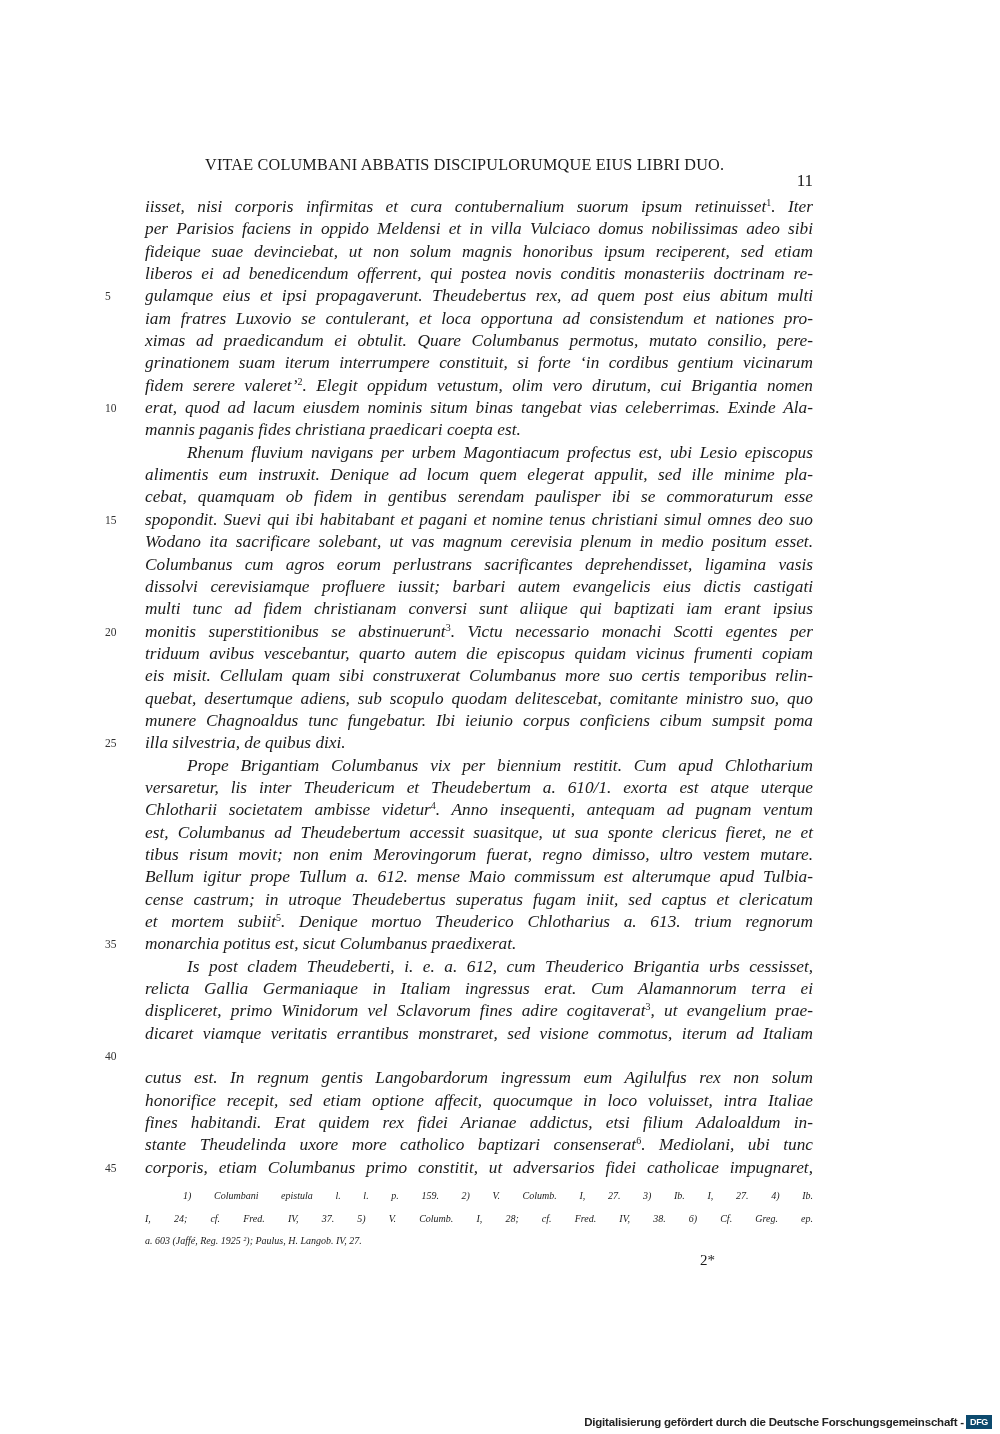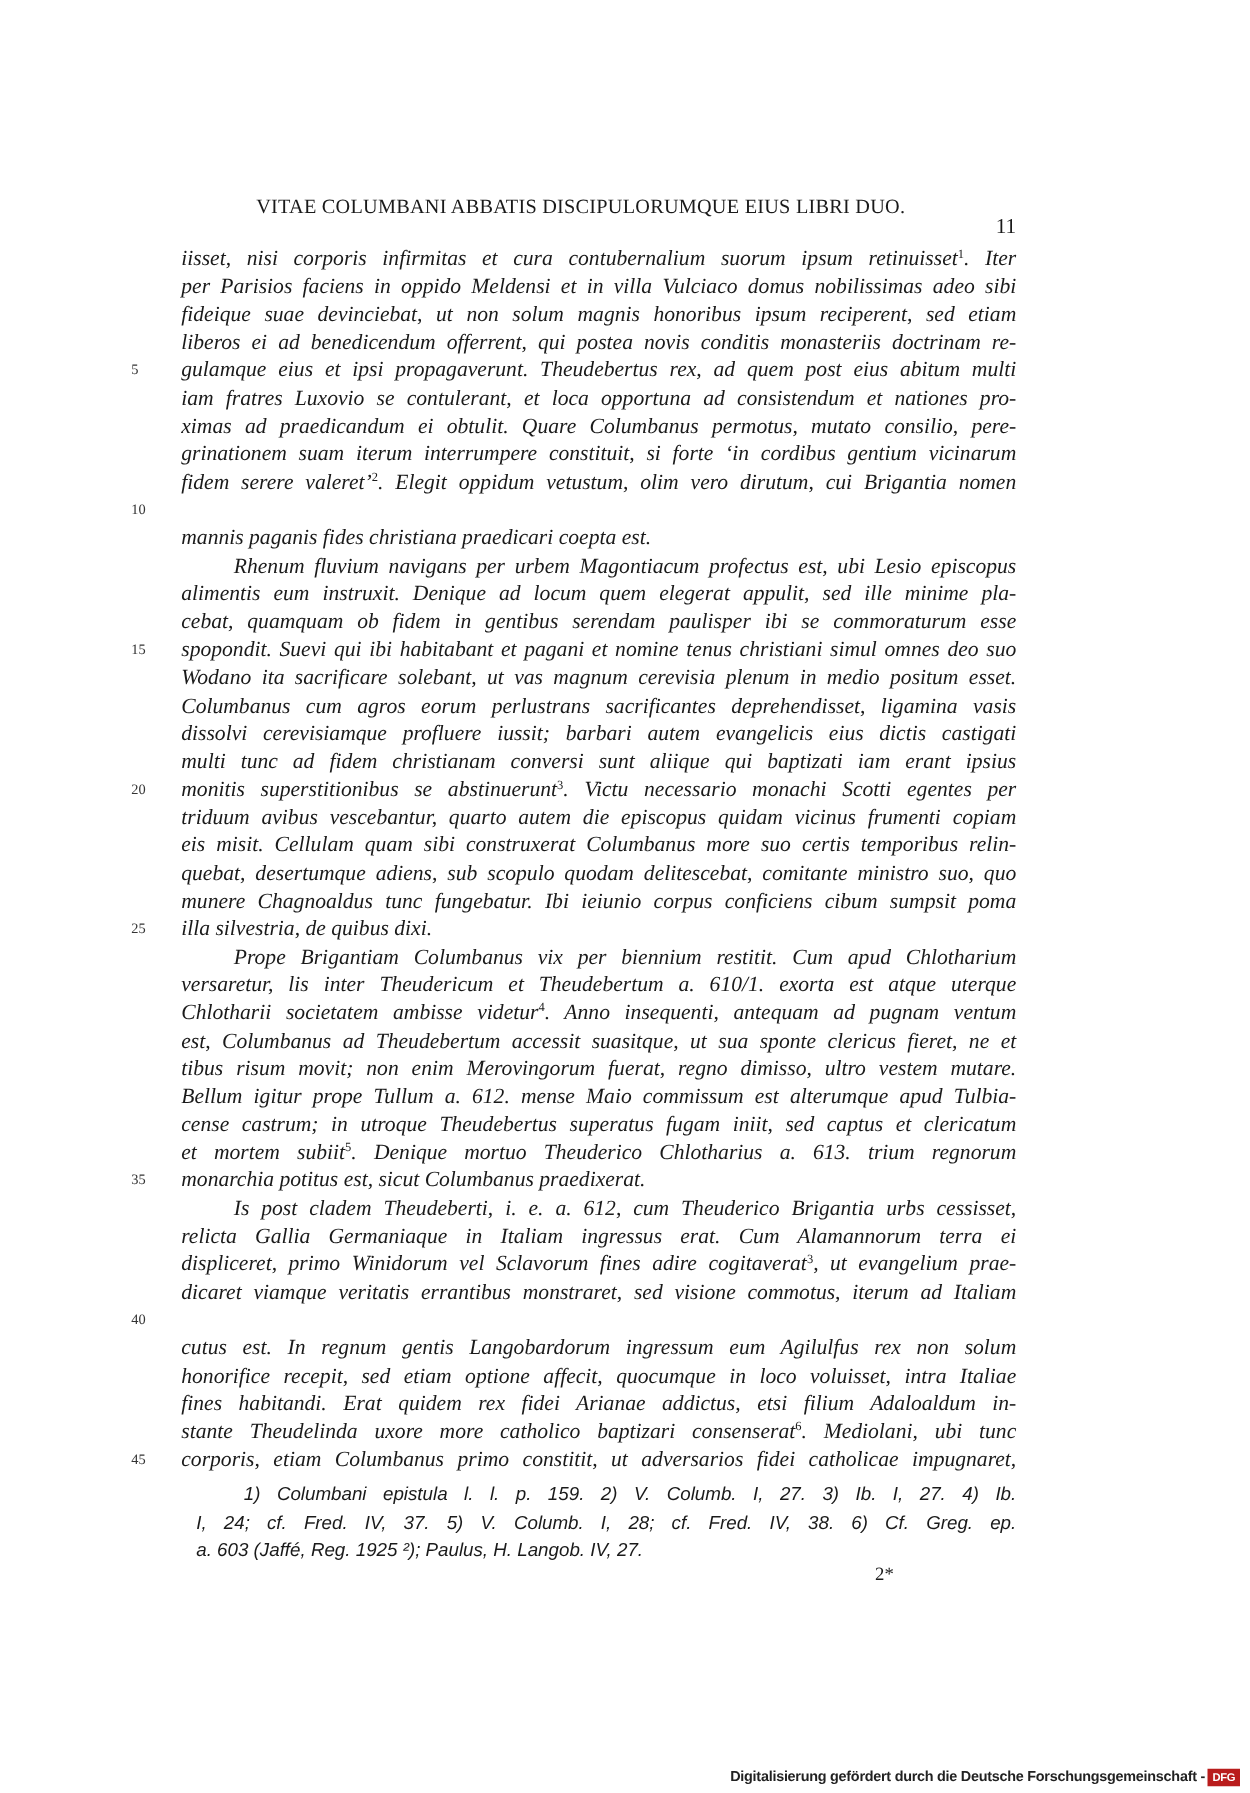--- a/index.html
+++ b/index.html
@@ -13,52 +13,52 @@
   .body-text { position: absolute; left: 145px; top: 196px; width: 668px; }
   .line { position: relative; height: 22.35px; line-height: 22.35px;
           font-family: "Liberation Serif", serif; font-style: italic; font-size: 17.3px;
           white-space: nowrap; text-align: justify; text-align-last: justify; }
   .line.last { text-align-last: left; }
   .line.indent { padding-left: 42px; }
   .line-number { position: absolute; left: -40px; width: 30px; top: 0; text-align: right;
           font-style: normal; font-size: 11.5px; color: #333; }
   sup { font-size: 10px; line-height: 0; vertical-align: 6px; font-style: normal; }
   .footnotes { position: absolute; left: 145px; top: 1185px; width: 668px; }
-  .fn-line { height: 22.6px; line-height: 22.6px; font-family: Liberation Sans, sans-serif;
-          font-style: italic; font-size: 15px; white-space: nowrap;
-          text-align: justify; text-align-last: justify; margin-left: 12px; }
+  .fn-line { height: 22.6px; line-height: 22.6px; font-family: Liberation Serif, serif;
+          font-style: italic; font-size: 10px; white-space: nowrap;
+          text-align: justify; text-align-last: justify; }
   .fn-line.first { padding-left: 38px; }
   .fn-line.last { text-align-last: left; }
   .signature { position: absolute; left: 700px; top: 1252px; font-family: "Liberation Serif", serif;
           font-size: 15px; }
   .credit { position: absolute; right: 36px; top: 1416px; font-family: "Liberation Sans", sans-serif;
           font-size: 11.5px; font-weight: bold; color: #222; letter-spacing: -0.2px; white-space: nowrap; text-align: right; }
   .dfg-logo { position: absolute; right: 8px; top: 1415px; width: 26px; height: 14px;
-          background: #b91c1c; color: #ffffff; font-family: "Liberation Sans", sans-serif;
+          background: #0c4a6e; color: #ffffff; font-family: "Liberation Sans", sans-serif;
           font-size: 9px; font-weight: bold; line-height: 14px; text-align: center; letter-spacing: -0.3px; }
 </style>
 </head>
 <body>
 
 <div class="running-head">
   <span class="running-title">VITAE COLUMBANI ABBATIS DISCIPULORUMQUE EIUS LIBRI DUO.</span>
   <span class="page-number">11</span>
 </div>
 
 <div class="body-text" id="body-text">
     <div class="line"><span>iisset, nisi corporis infirmitas et cura contubernalium suorum ipsum retinuisset</span><sup>1</sup><span>.  Iter</span></div>
     <div class="line"><span>per Parisios faciens in oppido Meldensi et in villa Vulciaco domus nobilissimas adeo sibi</span></div>
     <div class="line"><span>fideique suae devinciebat, ut non solum magnis honoribus ipsum reciperent, sed etiam</span></div>
     <div class="line"><span>liberos ei ad benedicendum offerrent, qui postea novis conditis monasteriis doctrinam re-</span></div>
     <div class="line"><span class="line-number">5</span><span>gulamque eius et ipsi propagaverunt.  Theudebertus rex, ad quem post eius abitum multi</span></div>
     <div class="line"><span>iam fratres Luxovio se contulerant, et loca opportuna ad consistendum et nationes pro-</span></div>
     <div class="line"><span>ximas ad praedicandum ei obtulit.  Quare Columbanus permotus, mutato consilio, pere-</span></div>
     <div class="line"><span>grinationem suam iterum interrumpere constituit, si forte ‘in cordibus gentium vicinarum</span></div>
     <div class="line"><span>fidem serere valeret’</span><sup>2</sup><span>.  Elegit oppidum vetustum, olim vero dirutum, cui Brigantia nomen</span></div>
-    <div class="line"><span class="line-number">10</span></div>
+    <div class="line"><span class="line-number">10</span><span>erat, quod ad lacum eiusdem nominis situm binas tangebat vias celeberrimas.  Exinde Ala-</span></div>
     <div class="line last"><span>mannis paganis fides christiana praedicari coepta est.</span></div>
     <div class="line indent"><span>Rhenum fluvium navigans per urbem Magontiacum profectus est, ubi Lesio episcopus</span></div>
     <div class="line"><span>alimentis eum instruxit.  Denique ad locum quem elegerat appulit, sed ille minime pla-</span></div>
     <div class="line"><span>cebat, quamquam ob fidem in gentibus serendam paulisper ibi se commoraturum esse</span></div>
     <div class="line"><span class="line-number">15</span><span>spopondit. Suevi qui ibi habitabant et pagani et nomine tenus christiani simul omnes deo suo</span></div>
     <div class="line"><span>Wodano ita sacrificare solebant, ut vas magnum cerevisia plenum in medio positum esset.</span></div>
     <div class="line"><span>Columbanus cum agros eorum perlustrans sacrificantes deprehendisset, ligamina vasis</span></div>
     <div class="line"><span>dissolvi cerevisiamque profluere iussit; barbari autem evangelicis eius dictis castigati</span></div>
     <div class="line"><span>multi tunc ad fidem christianam conversi sunt aliique qui baptizati iam erant ipsius</span></div>
     <div class="line"><span class="line-number">20</span><span>monitis superstitionibus se abstinuerunt</span><sup>3</sup><span>.  Victu necessario monachi Scotti egentes per</span></div>

